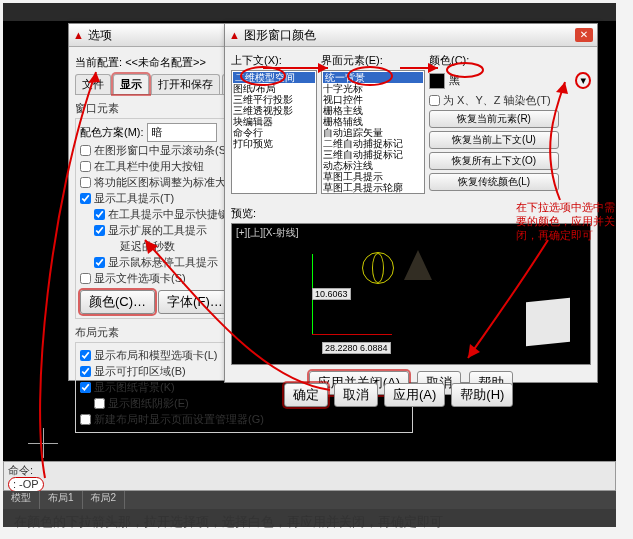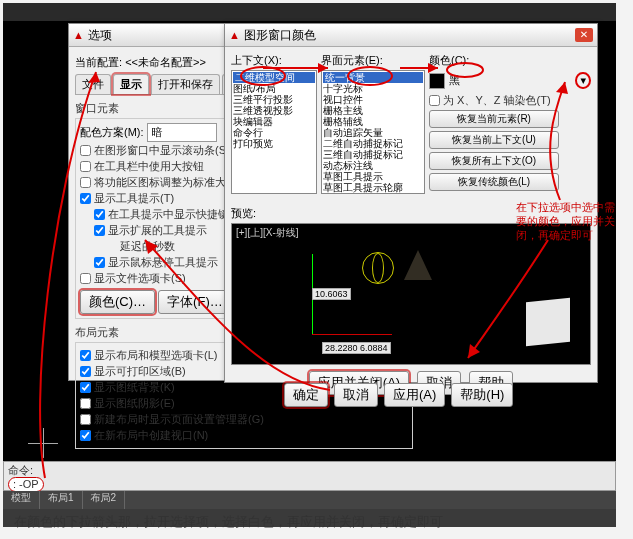--- a/index.html
+++ b/index.html
@@ -138,31 +138,27 @@
             <span>显示布局和模型选项卡(L)</span>
           </label>
       <label class="chk">
             <input type="checkbox" checked="" style="">
             <span>显示可打印区域(B)</span>
           </label>
       <label class="chk">
             <input type="checkbox" checked="" style="">
             <span>显示图纸背景(K)</span>
           </label>
-      <label class="chk" style="margin-left:0">
+      <label class="chk" style="margin-left:14px">
             <input type="checkbox" style="">
             <span>显示图纸阴影(E)</span>
           </label>
       <label class="chk">
             <input type="checkbox" style="">
             <span>新建布局时显示页面设置管理器(G)</span>
-          </label>
-      <label class="chk">
-            <input type="checkbox" checked="" style="">
-            <span>在新布局中创建视口(N)</span>
           </label>
     </div>
   </div>
 </div>
 
 <div class="dialog color-dialog">
   <div class="dialog-title">
     <span class="icon">▲</span>
     <span>图形窗口颜色</span>
     <span class="closex">✕</span>

